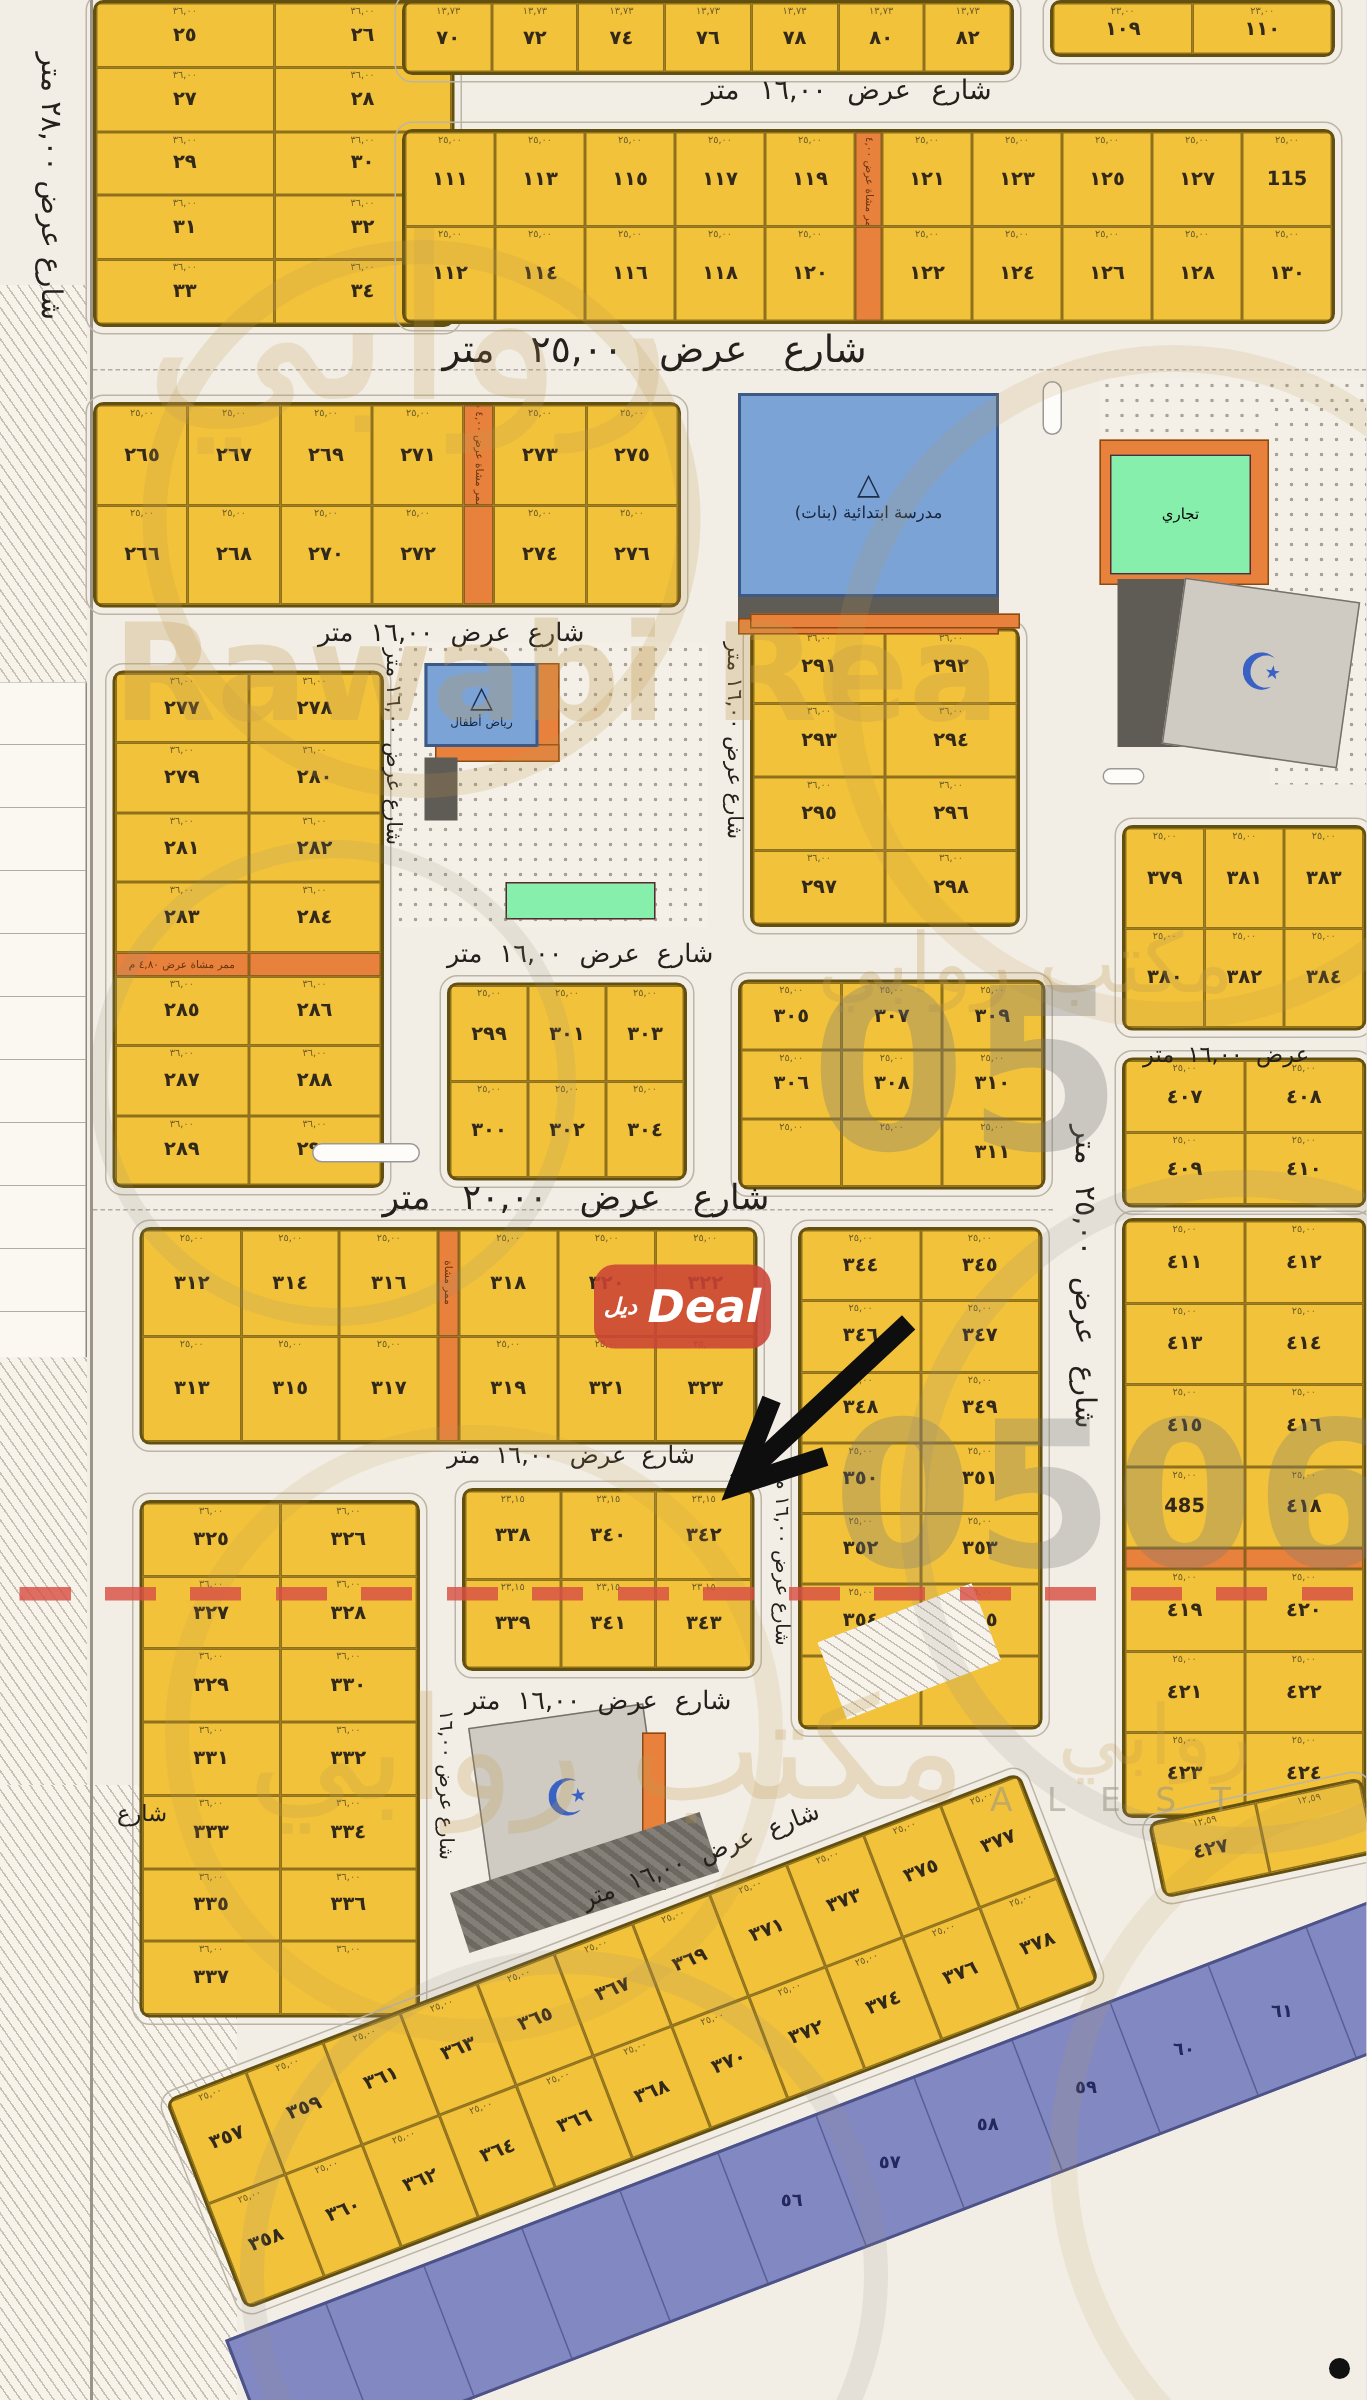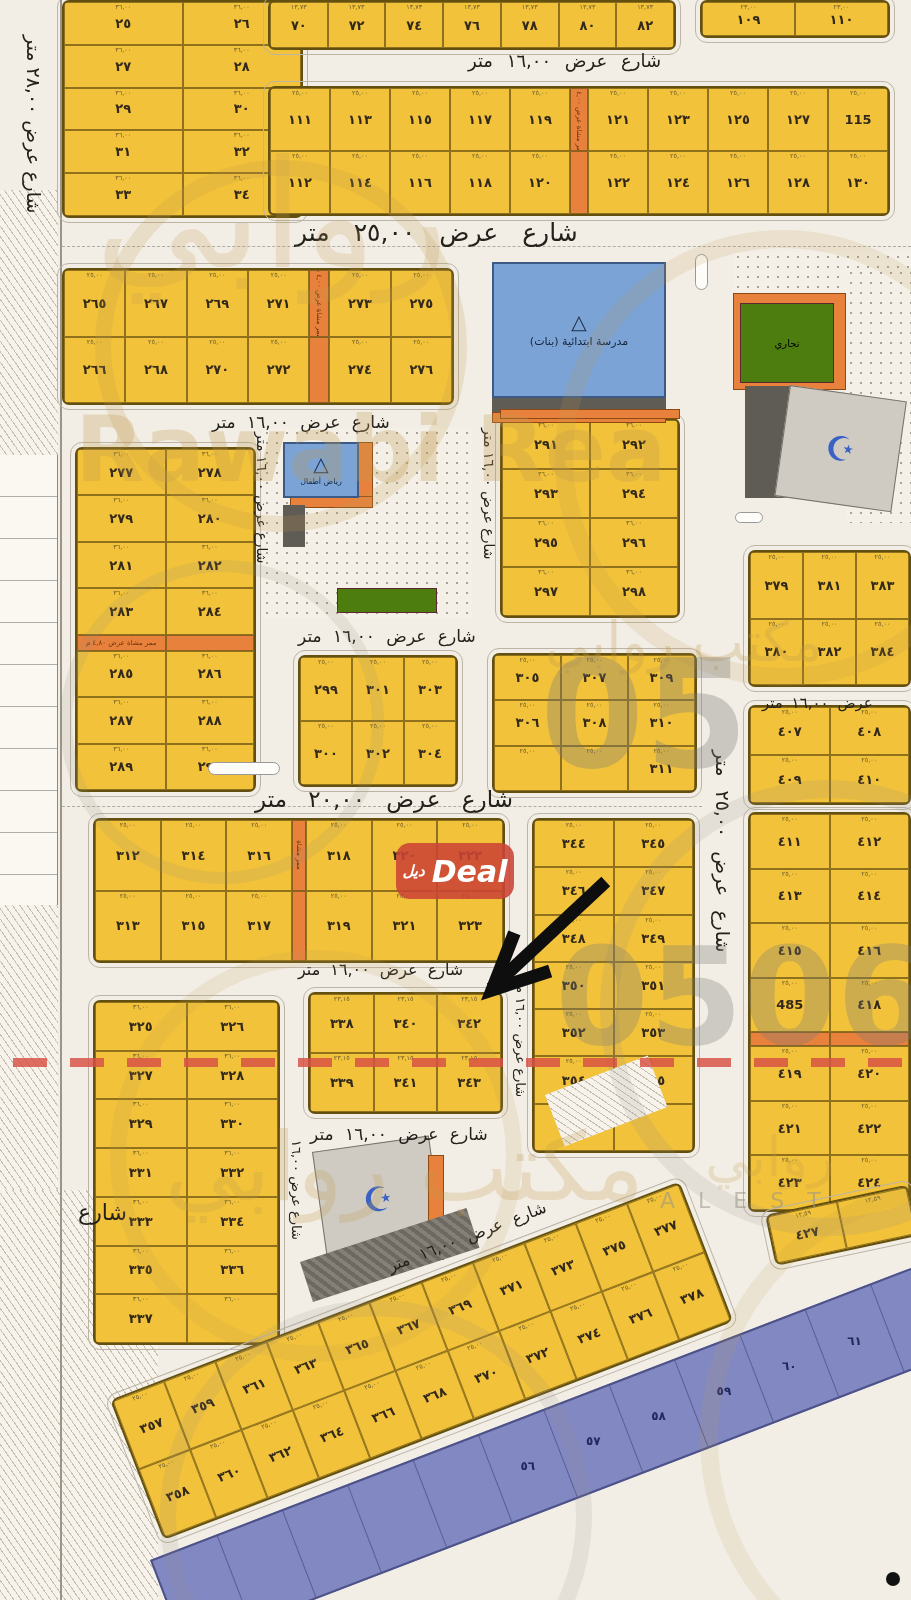--- a/index.html
+++ b/index.html
@@ -13,21 +13,21 @@
   .pnum{font-size:13px;font-weight:bold;color:#33291a;}
   .dim{position:absolute;top:0;left:50%;transform:translateX(-50%);
        font-size:6.5px;color:#6d5c2b;white-space:nowrap;}
   .walkway{background:#e8813c;overflow:hidden;}
   .wlabel{font-size:7px;color:#67350f;white-space:nowrap;}
   .wlabel.vert{transform:rotate(90deg);}
   .street-label{position:absolute;white-space:nowrap;color:#24211c;font-weight:500;
                 transform-origin:0 0;direction:rtl;}
   .feat{position:absolute;box-sizing:border-box;}
   .kind-orange{background:#e8813c;border:1px solid #8a4a12;}
-  .kind-red{background:#4d7c0f;border:1px solid #5d2730;display:flex;align-items:center;justify-content:center;}
+  .kind-red{background:#86efac;border:1px solid #5d2730;display:flex;align-items:center;justify-content:center;}
   .kind-blue{background:#7ba3d6;border:2px solid #3c5a85;display:flex;flex-direction:column;
              align-items:center;justify-content:center;gap:3px;color:#16243c;}
   .kind-gray{background:#5f5b55;}
   .kind-mosque{background:#cfcbc2;border:1px solid #76726a;display:flex;align-items:center;justify-content:center;}
   .kind-dotted{background-image:radial-gradient(rgba(105,98,85,.55) 1px,transparent 1.4px);
                background-size:10px 10px;background-color:#f4f0e7;}
   .kind-hatch{background:repeating-linear-gradient(55deg,transparent 0 5px,rgba(125,115,98,.4) 5px 6px),#f7f3eb;}
   .kind-hatchdark{background:repeating-linear-gradient(55deg,rgba(255,255,255,.15) 0 4px,transparent 4px 8px),#6e6960;}
   .kind-lines{background:repeating-linear-gradient(180deg,transparent 0 41px,rgba(110,110,110,.55) 41px 42px),#fbf8f2;
               border-right:1px solid #8d877c;}
@@ -895,21 +895,21 @@
     <div class="street-label" style="left: 497px; top: 428px; transform: rotate(90deg); transform-origin: 0px 0px; font-size: 14px; z-index: 25;">شارع عرض ١٦,٠٠ متر</div>
     <div class="street-label" style="left: 298px; top: 626px; font-size: 17px; word-spacing: 6px; z-index: 25;">شارع عرض ١٦,٠٠ متر</div>
     <div class="street-label" style="left: 762px; top: 694px; font-size: 15px; word-spacing: 4px; z-index: 25;">عرض ١٦,٠٠ متر</div>
     <div class="street-label" style="left: 255px; top: 786px; font-size: 23px; word-spacing: 14px; z-index: 25;">شارع عرض ٢٠,٠٠ متر</div>
     <div class="street-label" style="left: 734px; top: 750px; transform: rotate(90deg); transform-origin: 0px 0px; font-size: 19px; word-spacing: 8px; z-index: 25;">شارع عرض ٢٥,٠٠ متر</div>
     <div class="street-label" style="left: 298px; top: 960px; font-size: 16px; word-spacing: 5px; z-index: 25;">شارع عرض ١٦,٠٠ متر</div>
     <div class="street-label" style="left: 528px; top: 985px; transform: rotate(90deg); transform-origin: 0px 0px; font-size: 13px; z-index: 25;">شارع عرض ١٦,٠٠ م</div>
     <div class="street-label" style="left: 304px; top: 1140px; transform: rotate(90deg); transform-origin: 0px 0px; font-size: 13px; z-index: 25;">شارع عرض ١٦,٠٠</div>
     <div class="street-label" style="left: 310px; top: 1124px; font-size: 17px; word-spacing: 6px; z-index: 25;">شارع عرض ١٦,٠٠ متر</div>
     <div class="street-label" style="left: 385px; top: 1258px; transform: rotate(-21deg); transform-origin: 0px 0px; font-size: 16px; word-spacing: 6px; z-index: 25;">شارع عرض ١٦,٠٠ متر</div>
-    <div class="street-label" style="left: 78px; top: 1200px; font-size: 22px; z-index: 25; text-align: right;">شارع</div>
+    <div class="street-label" style="left: 78px; top: 1200px; font-size: 15px; z-index: 25; text-align: right;">شارع</div>
     <div class="strip" style="left: 150px; top: 1560px; width: 980px; height: 92px; transform: rotate(-21deg); transform-origin: 0px 0px; z-index: 12; grid-template-columns: repeat(14, 1fr);">
       <div class="scell"></div>
       <div class="scell"></div>
       <div class="scell"></div>
       <div class="scell"></div>
       <div class="scell"></div>
       <div class="scell">
         <div class="snum">٥٦</div>
       </div>
       <div class="scell">

